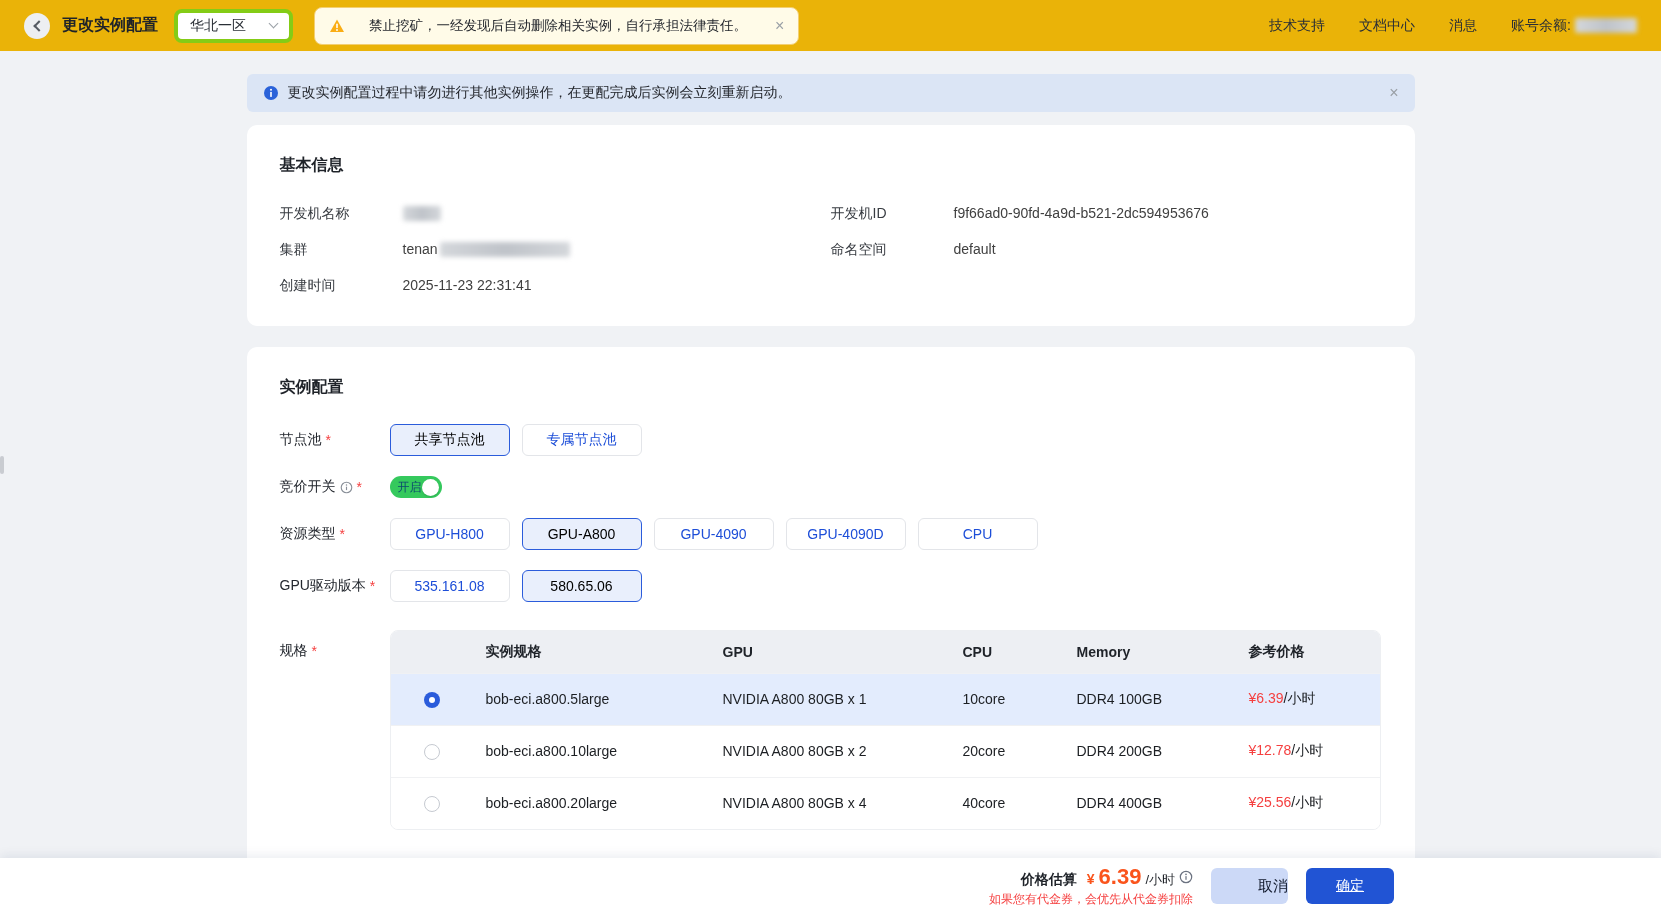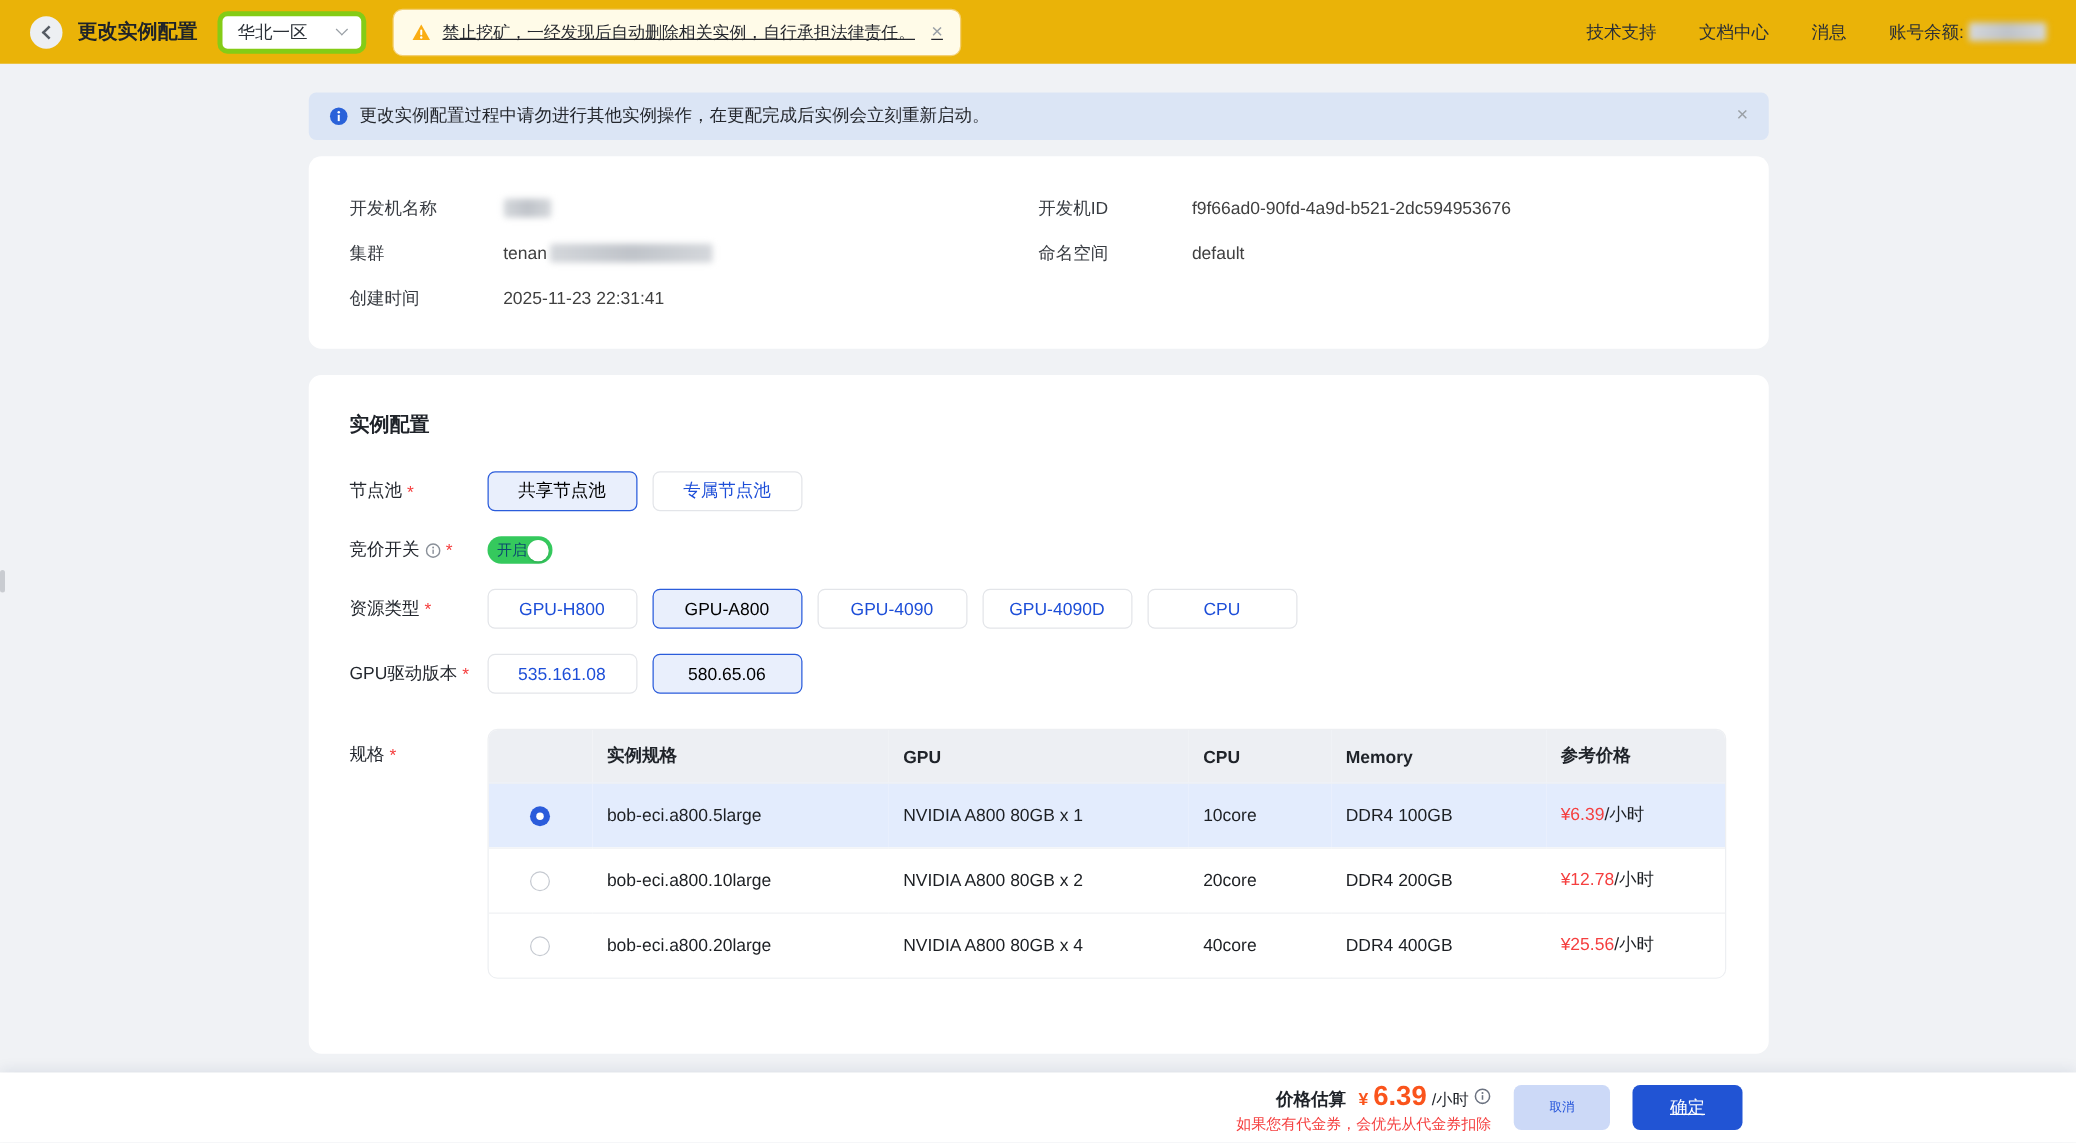--- a/index.html
+++ b/index.html
@@ -12,21 +12,21 @@
     position:relative;
   }
 
   
   .header { height:52px; background:#eab308; display:flex; align-items:center; padding:0 24px; border-bottom:1px solid #f0f1f3;text-align:right; }
   .back-btn { width:26px; height:26px; border-radius:50%; background:#edeff2; border:none; display:flex; align-items:center; justify-content:center; cursor:pointer; flex:0 0 auto; }
   .chev-left { width:8px; height:8px; border-left:2px solid #555b63; border-bottom:2px solid #555b63; transform:rotate(45deg); margin-left:3px; }
   .page-title { font-size:16px; font-weight:bold; margin-left:12px; white-space:nowrap; }
   .region-select { height:34px; border:4px solid #84cc16; border-radius:8px; display:flex; align-items:center; padding:0 12px; gap:24px; font-size:14px; color:#2a2f36; cursor:pointer; margin-left:16px; background:#fff; }
   .chev-down { width:7px; height:7px; border-right:1.6px solid #9aa0a6; border-bottom:1.6px solid #9aa0a6; transform:rotate(45deg); margin-top:-4px; }
-  .warn-alert { height:38px; background:#fffbe8; border:1px solid #f3cf71; border-radius:8px; display:flex; align-items:center; gap:9px; padding:0 14px; margin-left:21px; font-size:13.5px; color:#24272d; white-space:nowrap;text-decoration:underline; }
+  .warn-alert { height:38px; background:#fffbe8; border:1px solid #f3cf71; border-radius:8px; display:flex; align-items:center; gap:24px; padding:0 14px; margin-left:21px; font-size:13.5px; color:#24272d; white-space:nowrap; }
   .warn-alert .close, .notice .close { color:#9aa0a6; font-size:16px; line-height:1; cursor:pointer; }
   .warn-alert .close { margin-left:4px; }
   .top-nav { margin-left:auto; display:flex; align-items:center; gap:34px; font-size:14px; color:#2a2f36; }
   .top-nav .nav-item { cursor:pointer; white-space:nowrap; display:flex; align-items:center; gap:4px; }
 
   .blur-box { display:inline-block; height:15px; border-radius:2px; background:linear-gradient(90deg,#d4d7db,#bfc3c9,#d4d7db); filter:blur(2.5px); vertical-align:middle; }
 
   
   .container { width:1168px; margin:0 auto; }
   .notice { margin-top:22px; height:38px; background:#dbe5f5; border-radius:6px; display:flex; align-items:center; gap:9px; padding:0 16px; font-size:14px; color:#24272d; }
@@ -75,21 +75,21 @@
 
   
   .footer { position:fixed; left:0; bottom:0; width:1661px; height:56px; background:#fff; box-shadow:0 -3px 10px rgba(15,35,95,.08); display:flex; align-items:center; justify-content:flex-end; padding-right:267px; gap:18px; z-index:10; }
   .price-block { display:flex; flex-direction:column; align-items:flex-end; gap:1px; }
   .price-line { display:flex; align-items:baseline; gap:4px; }
   .estimate-label { font-size:14px; font-weight:bold; color:#1f2329; margin-right:6px; }
   .currency { color:#fa541c; font-size:14px; font-weight:bold; }
   .price-big { color:#fa541c; font-size:22px; font-weight:bold; }
   .price-unit { font-size:13px; color:#1f2329; }
   .footer-note { font-size:12px; color:#f53f3f; }
-  .btn-cancel { width:77px; height:36px; border-radius:6px; background:#ccd9f7; border:none; font-size:10px; color:#1d4ed8; cursor:pointer; font-family:inherit; }
+  .btn-cancel { width:77px; height:36px; border-radius:6px; background:#ccd9f7; border:none; font-size:15px; color:#0f172a; cursor:pointer; font-family:inherit;text-align:right; }
   .btn-confirm { width:88px; height:36px; border-radius:6px; background:#2154d4; border:none; font-size:14px; color:#fff; cursor:pointer; font-family:inherit;text-decoration:underline; }
 
   .edge-thumb { position:fixed; left:0; top:456px; width:4px; height:18px; background:#c9ccd1; border-radius:2px; }
 
   .icon { display:inline-flex; align-items:center; }
 </style>
 </head>
 <body>
 
 <header class="header">
@@ -134,20 +134,21 @@
           <circle cx="8" cy="8" r="7" fill="#2a62d9"></circle>
           <rect x="7.2" y="6.9" width="1.6" height="5" fill="#fff"></rect>
           <circle cx="8" cy="4.7" r="1" fill="#fff"></circle>
         </svg>
     </span>
     <span>更改实例配置过程中请勿进行其他实例操作，在更配完成后实例会立刻重新启动。</span>
     <span class="close">×</span>
   </div>
 
   <section class="card">
+    <h2 class="card-title">基本信息</h2>
     <div class="info-grid">
       <div class="info-col left">
         <div class="info-row">
           <span class="info-label">开发机名称</span>
           <span class="info-value">
             <span class="blur-box" style="width:38px;"></span>
           </span>
         </div>
         <div class="info-row">
           <span class="info-label">集群</span>

